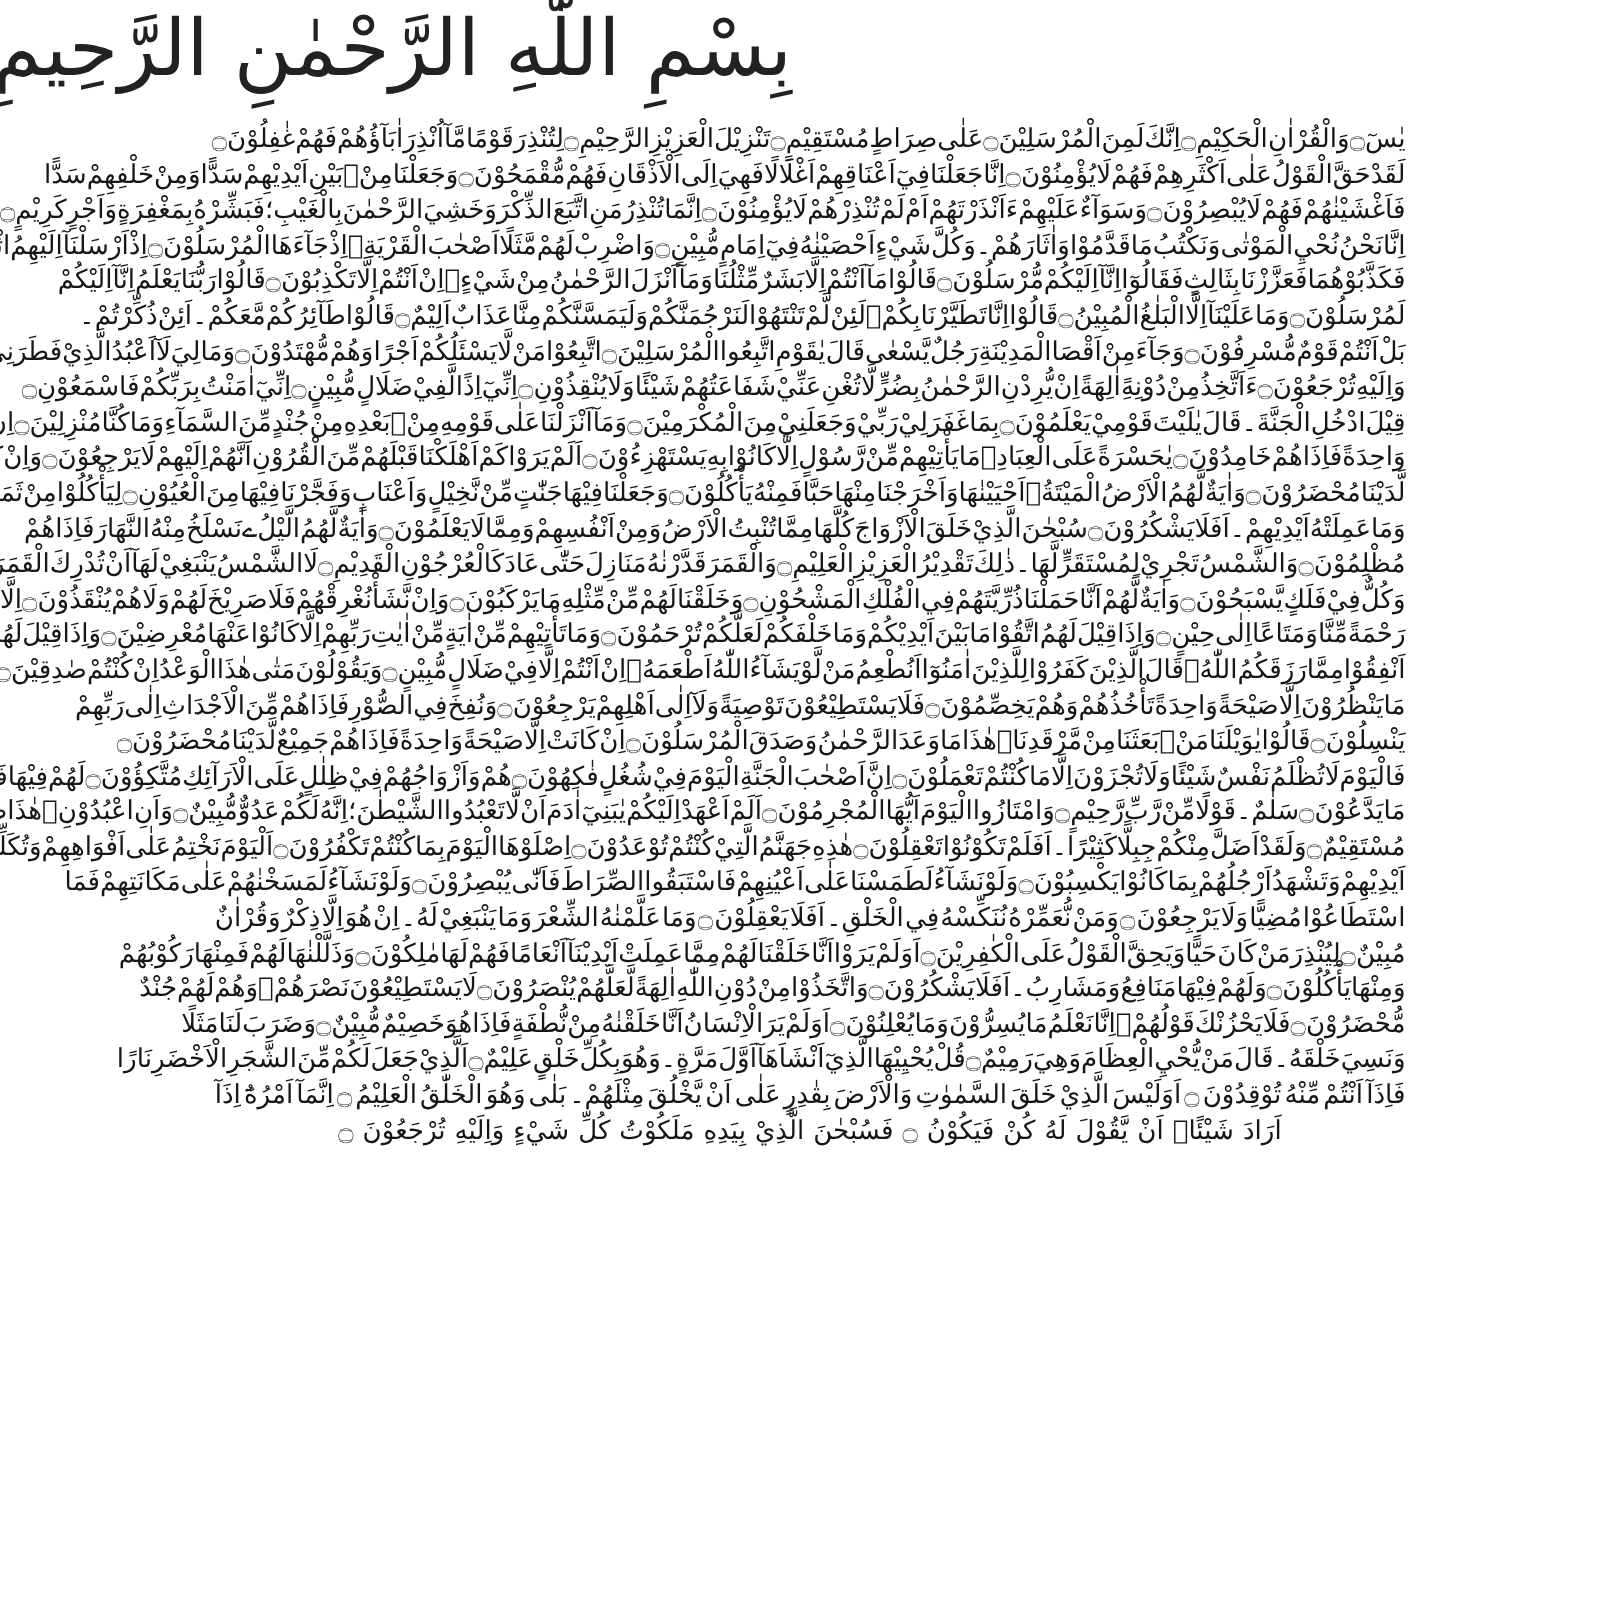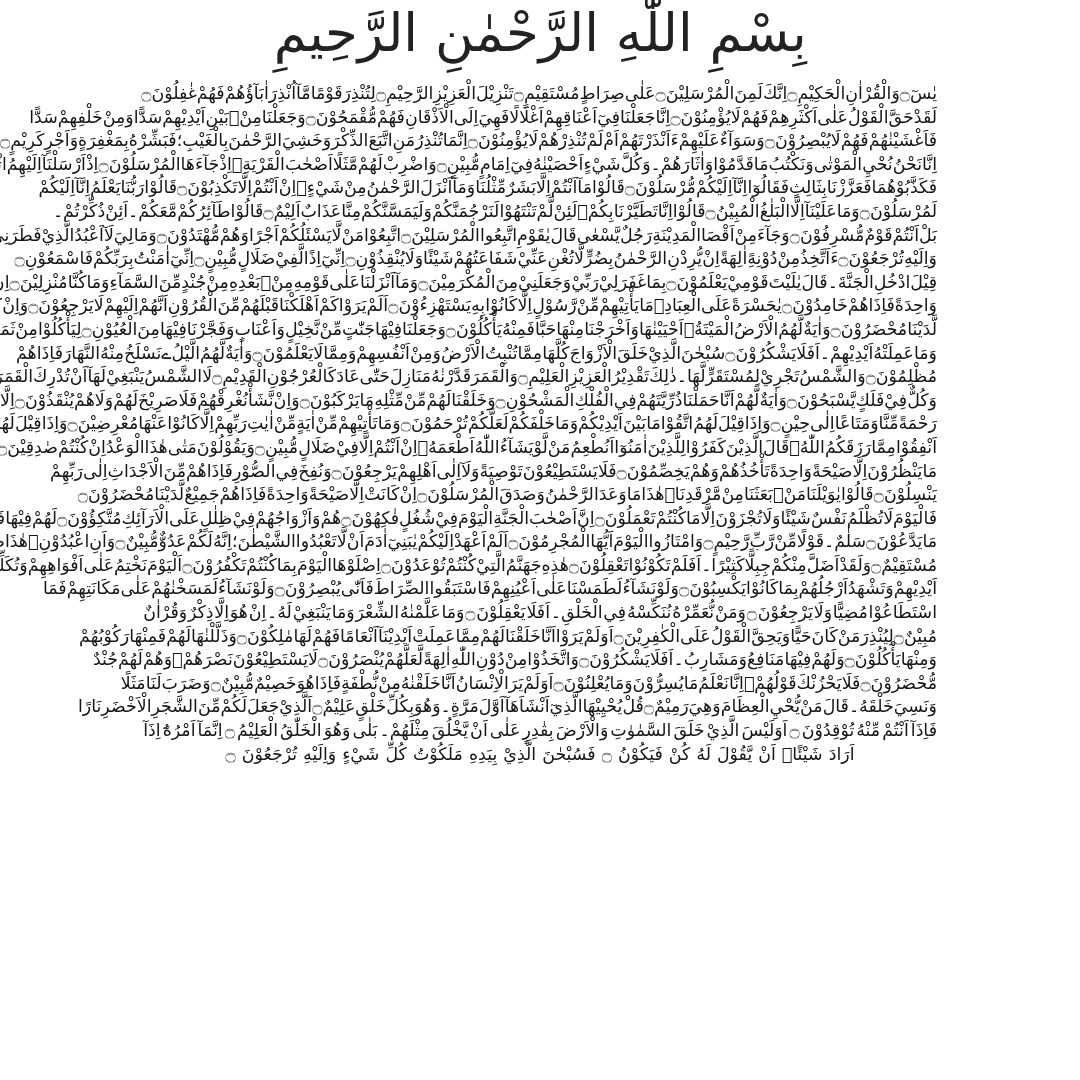--- a/index.html
+++ b/index.html
@@ -24,21 +24,21 @@
 
   
   #bismillah-header {
     position: absolute;
     left: 0;
     top: 0;
     width: 1080px;
     height: 66px;
     display: flex;
     align-items: center;
-    justify-content: center;
+    justify-content: flex-start;
   }
   #bismillah-text {
     font-family: "DejaVu Sans", sans-serif;
     font-size: 52px;
     line-height: 66px;
     color: #222222;
     direction: rtl;
     unicode-bidi: bidi-override;
     white-space: nowrap;
     letter-spacing: -1px;

